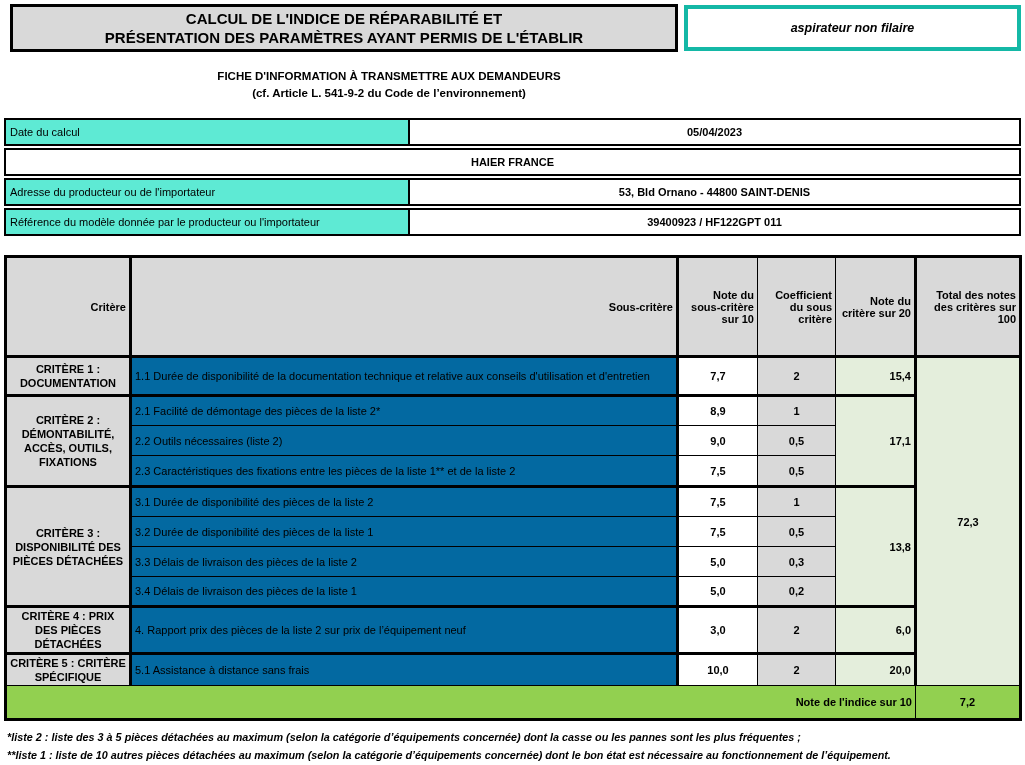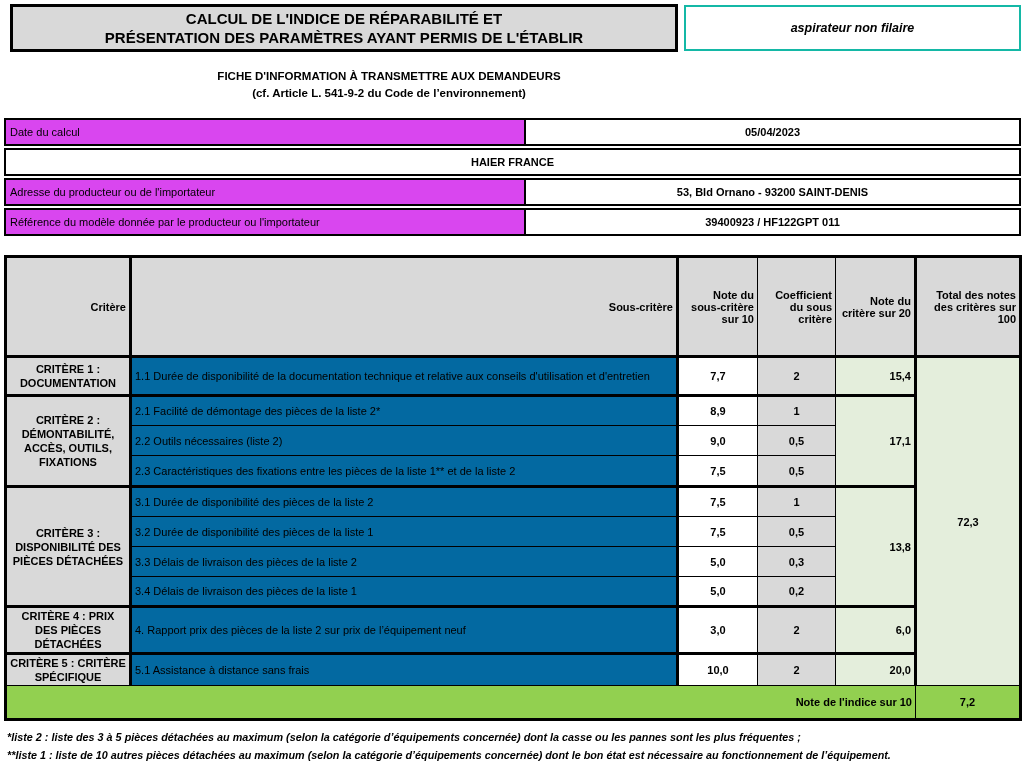--- a/index.html
+++ b/index.html
@@ -12,36 +12,36 @@
 
   
   .top-row { display: flex; align-items: stretch; margin-left: 6px; }
   .title-box {
     width: 668px; min-height: 46px; border: 3px solid #000; background: #d9d9d9;
     display: flex; flex-direction: column; justify-content: center; text-align: center;
     font-weight: bold; font-size: 15px; line-height: 19px; padding: 2px 6px;
   }
   .top-spacer { width: 6px; }
   .cat-box {
-    flex: 1; margin: 1px 0; border: 2px solid #14b8a6; background: #fff;
+    flex: 1; margin: 1px 0; border: 4px solid #14b8a6; background: #fff;
     display: flex; align-items: center; justify-content: center;
     font-style: italic; font-weight: bold; font-size: 12.5px;
   }
 
   
   .subtitle {
     width: 770px; margin-top: 16px; text-align: center;
     font-weight: bold; font-size: 11.5px; line-height: 17px;
   }
 
   
   .info { margin-top: 16px; }
   .info-row { display: flex; border: 2px solid #000; margin-bottom: 2px; height: 28px; }
   .info-label {
-    width: 520px; background: #d946ef; border-right: 2px solid #000;
+    width: 404px; background: #5eead4; border-right: 2px solid #000;
     display: flex; align-items: center; padding-left: 4px; font-size: 11px;
   }
   .info-value {
     flex: 1; display: flex; align-items: center; justify-content: center;
     font-weight: bold; font-size: 11px; background: #fff;
   }
 
   
   table.score {
     margin-top: 19px; border-collapse: collapse; table-layout: fixed;
@@ -102,21 +102,21 @@
   <div class="info">
     <div class="info-row">
       <div class="info-label">Date du calcul</div>
       <div class="info-value">05/04/2023</div>
     </div>
     <div class="info-row">
       <div class="info-value">HAIER FRANCE</div>
     </div>
     <div class="info-row">
       <div class="info-label">Adresse du producteur ou de l'importateur</div>
-      <div class="info-value">53, Bld Ornano - 93200 SAINT-DENIS</div>
+      <div class="info-value">53, Bld Ornano - 44800 SAINT-DENIS</div>
     </div>
     <div class="info-row">
       <div class="info-label">Référence du modèle donnée par le producteur ou l'importateur</div>
       <div class="info-value">39400923 / HF122GPT 011</div>
     </div>
   </div>
 
   <table class="score">
     <colgroup>
       <col style="width:125px">

